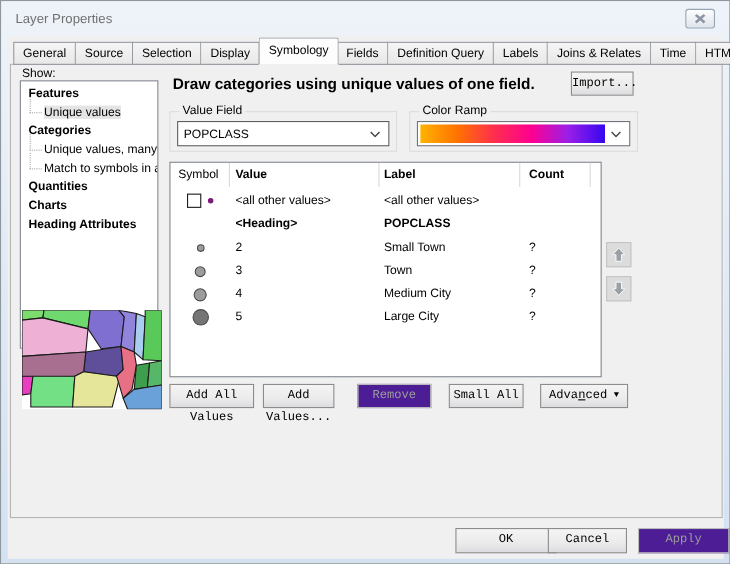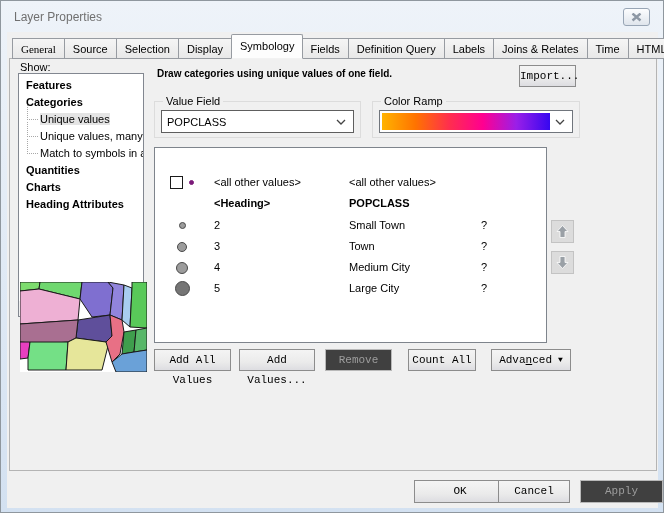--- a/index.html
+++ b/index.html
@@ -10,21 +10,21 @@
   .title-text { position:absolute; left:13px; top:9px; font-size:12px; color:#707070; }
   .close-btn { position:absolute; right:13px; top:7px; width:27px; height:18px;
     background:linear-gradient(#fcfdfe,#dfe5ec); border:1px solid #98a5b5; border-radius:3px;
     display:flex; align-items:center; justify-content:center; }
   .client { position:absolute; left:6px; top:31px; width:651px; height:476px; background:#f0f0f0; }
 
   
   .tabs { position:absolute; left:5px; top:4px; display:flex; align-items:flex-end; height:23px; z-index:3; }
   .tab { height:21px; line-height:20px; padding:0 8px; background:linear-gradient(#f5f5f5,#e8e8e8);
     border:1px solid #979ba1; border-left-width:0; white-space:nowrap; }
-  .tab:first-child { border-left-width:1px;font-family:Liberation Serif, serif; }
+  .tab:first-child { border-left-width:1px; }
   .tab.active { background:#fdfdfd; height:25px; line-height:23px; border-left-width:1px;
     border-bottom:1px solid #f2f2f2; margin:0 -1px; position:relative; z-index:4;
     border-radius:2px 2px 0 0; }
   .tabpage { position:absolute; left:2px; top:26px; width:648px; height:413px;
     background:#f0f0f0; border:1px solid #b4b4b4; }
 
   
   .show-label { position:absolute; left:10px; top:2px; }
   .tree { position:absolute; left:8px; top:14px; width:126px; height:244px; background:#fff;
     border:1px solid #828790; overflow:hidden; }
@@ -34,24 +34,24 @@
   .tree-item.child::before { content:""; position:absolute; left:8px; top:-6px; width:10px; height:14px;
     border-left:1px dotted #a8a8a8; border-bottom:1px dotted #a8a8a8; }
   .tree-item.selected .sel { background:var(--selbg); }
   .tree-hscroll { position:absolute; left:0; bottom:0; width:100%; height:15px; background:#f0f0f0;
     display:flex; align-items:center; }
   .scroll-arrow { width:15px; height:15px; color:#5a5a5a; font-size:8px; line-height:15px; text-align:center; }
   .scroll-thumb { height:15px; width:76px; background:#cdcdcd; }
   .map-preview { position:absolute; left:10px; top:223px; width:127px; height:90px; background:#fff; }
 
   
-  .desc { position:absolute; left:147px; top:9px; font-weight:bold; font-size:10px; }
+  .desc { position:absolute; left:147px; top:9px; font-weight:bold; font-size:14px; }
   .btn { background:linear-gradient(#f4f4f4,#ebebeb 60%,#dddde1); border:1px solid #8c8c8c;
     font-family:Liberation Mono, monospace; font-size:11px; text-align:center; }
-  .btn.disabled { color:#9d9d9d; background:#404040; border-color:#b9b9b9; }
+  .btn.disabled { color:#9d9d9d; background:#4c1d95; border-color:#b9b9b9; }
   .import-btn { position:absolute; left:509px; top:6px; width:57px; height:22px; line-height:20px; }
 
   .groupbox { position:absolute; border:1px solid #dcdcdc; }
   .groupbox .gb-label { position:absolute; left:8px; top:-7px; background:#f0f0f0; padding:0 3px; }
   .gb-valuefield { left:144px; top:42px; width:207px; height:37px; }
   .gb-colorramp  { left:362px; top:42px; width:208px; height:37px; }
   .combo { position:absolute; left:6px; top:8px; right:6px; height:23px; background:#fff;
     border:1px solid #5e5e5e; display:flex; align-items:center; }
   .combo-ramp { border:1px solid #70757c; padding:2px 22px 2px 2px; }
   .combo-text { padding-left:5px; }
@@ -82,21 +82,21 @@
   .dot-l  { width:12px; height:12px; }
   .dot-xl { width:15px; height:15px; background:var(--bigdot); }
 
   .updown { position:absolute; width:23px; height:23px; background:#dcdcdc; border:1px solid #c3c3c3;
     display:flex; align-items:center; justify-content:center; }
   .btn-up { left:541px; top:161px; }
   .btn-down { left:541px; top:192px; }
 
   .action-btn { position:absolute; top:290px; height:22px; line-height:20px; }
   .b-addall { left:144px; width:77px; }
-  .b-add    { left:229px; width:76px; }
+  .b-add    { left:229px; width:65px; }
   .b-remove { left:315px; width:67px; }
   .b-removeall { left:398px; width:68px; }
   .b-advanced { left:481px; width:80px; }
   .adv-caret { display:inline-block; margin-left:6px; font-size:8px; vertical-align:1px; }
 
   
   .footer-btn { position:absolute; top:448px; height:23px; line-height:21px; }
   .b-ok { left:407px; width:92px; }
   .b-cancel { left:491px; width:72px; }
   .b-apply { left:573px; width:83px; }
@@ -129,22 +129,22 @@
       <div class="tab">HTML Popup</div>
     </div>
 
     <div class="tabpage">
 
       <div class="show-label">Show:</div>
 
       <div class="tree">
         <div style="padding-top:3px">
           <div class="tree-item bold"><span class="sel">Features</span></div>
+          <div class="tree-item child selected"><span class="sel">Unique values</span></div>
           <div class="tree-item bold"><span class="sel">Categories</span></div>
-          <div class="tree-item child selected"><span class="sel">Unique values</span></div>
           <div class="tree-item child"><span class="sel">Unique values, many</span></div>
           <div class="tree-item child"><span class="sel">Match to symbols in a</span></div>
           <div class="tree-item bold"><span class="sel">Quantities</span></div>
           <div class="tree-item bold"><span class="sel">Charts</span></div>
           <div class="tree-item bold"><span class="sel">Heading Attributes</span></div>
         </div>
         <div class="tree-hscroll">
           <div class="scroll-arrow">◂</div>
           <div class="scroll-thumb"></div>
           <div class="scroll-arrow" style="margin-left:auto">▸</div>
@@ -203,20 +203,26 @@
             </defs>
             <rect x="0" y="0" width="100%" height="100%" fill="url(#ramp)"></rect>
           </svg>
           <svg class="combo-chevron" width="10" height="6" viewBox="0 0 10 6">
             <polyline points="1,1 5,5 9,1" fill="none" stroke="#444" stroke-width="1.3"></polyline>
           </svg>
         </div>
       </div>
 
       <div class="symtable">
+        <div class="th-row">
+          <div class="th th-symbol">Symbol</div>
+          <div class="th th-value">Value</div>
+          <div class="th th-label">Label</div>
+          <div class="th th-count">Count</div>
+        </div>
 
         <div class="trow" style="top:24px">
           <div class="tcell-sym">
             <span class="checkbox"></span>
             <span class="dot dot-other"></span>
           </div>
           <div class="tcell-val">&lt;all other values&gt;</div>
           <div class="tcell-lab">&lt;all other values&gt;</div>
           <div class="tcell-cnt"></div>
         </div>
@@ -271,21 +277,21 @@
       </div>
       <div class="updown btn-down">
         <svg width="15" height="15" viewBox="0 0 15 15">
           <path d="M7.5,13.5 L13,7.5 H10 V1.5 H5 V7.5 H2 Z" fill="#9aa0a6" stroke="#fff" stroke-width="0.8"></path>
         </svg>
       </div>
 
       <button class="btn action-btn b-addall">Add All Values</button>
       <button class="btn action-btn b-add">Add Values...</button>
       <button class="btn action-btn b-remove disabled">Remove</button>
-      <button class="btn action-btn b-removeall">Count All</button>
+      <button class="btn action-btn b-removeall">Small All</button>
       <button class="btn action-btn b-advanced"><span>Adva</span><span style="text-decoration:underline">n</span><span>ced</span><span class="adv-caret">▼</span></button>
     </div>
 
     <button class="btn footer-btn b-ok">OK</button>
     <button class="btn footer-btn b-cancel">Cancel</button>
     <button class="btn footer-btn b-apply disabled">Apply</button>
   </div>
 </div>
 
 </body></html>

